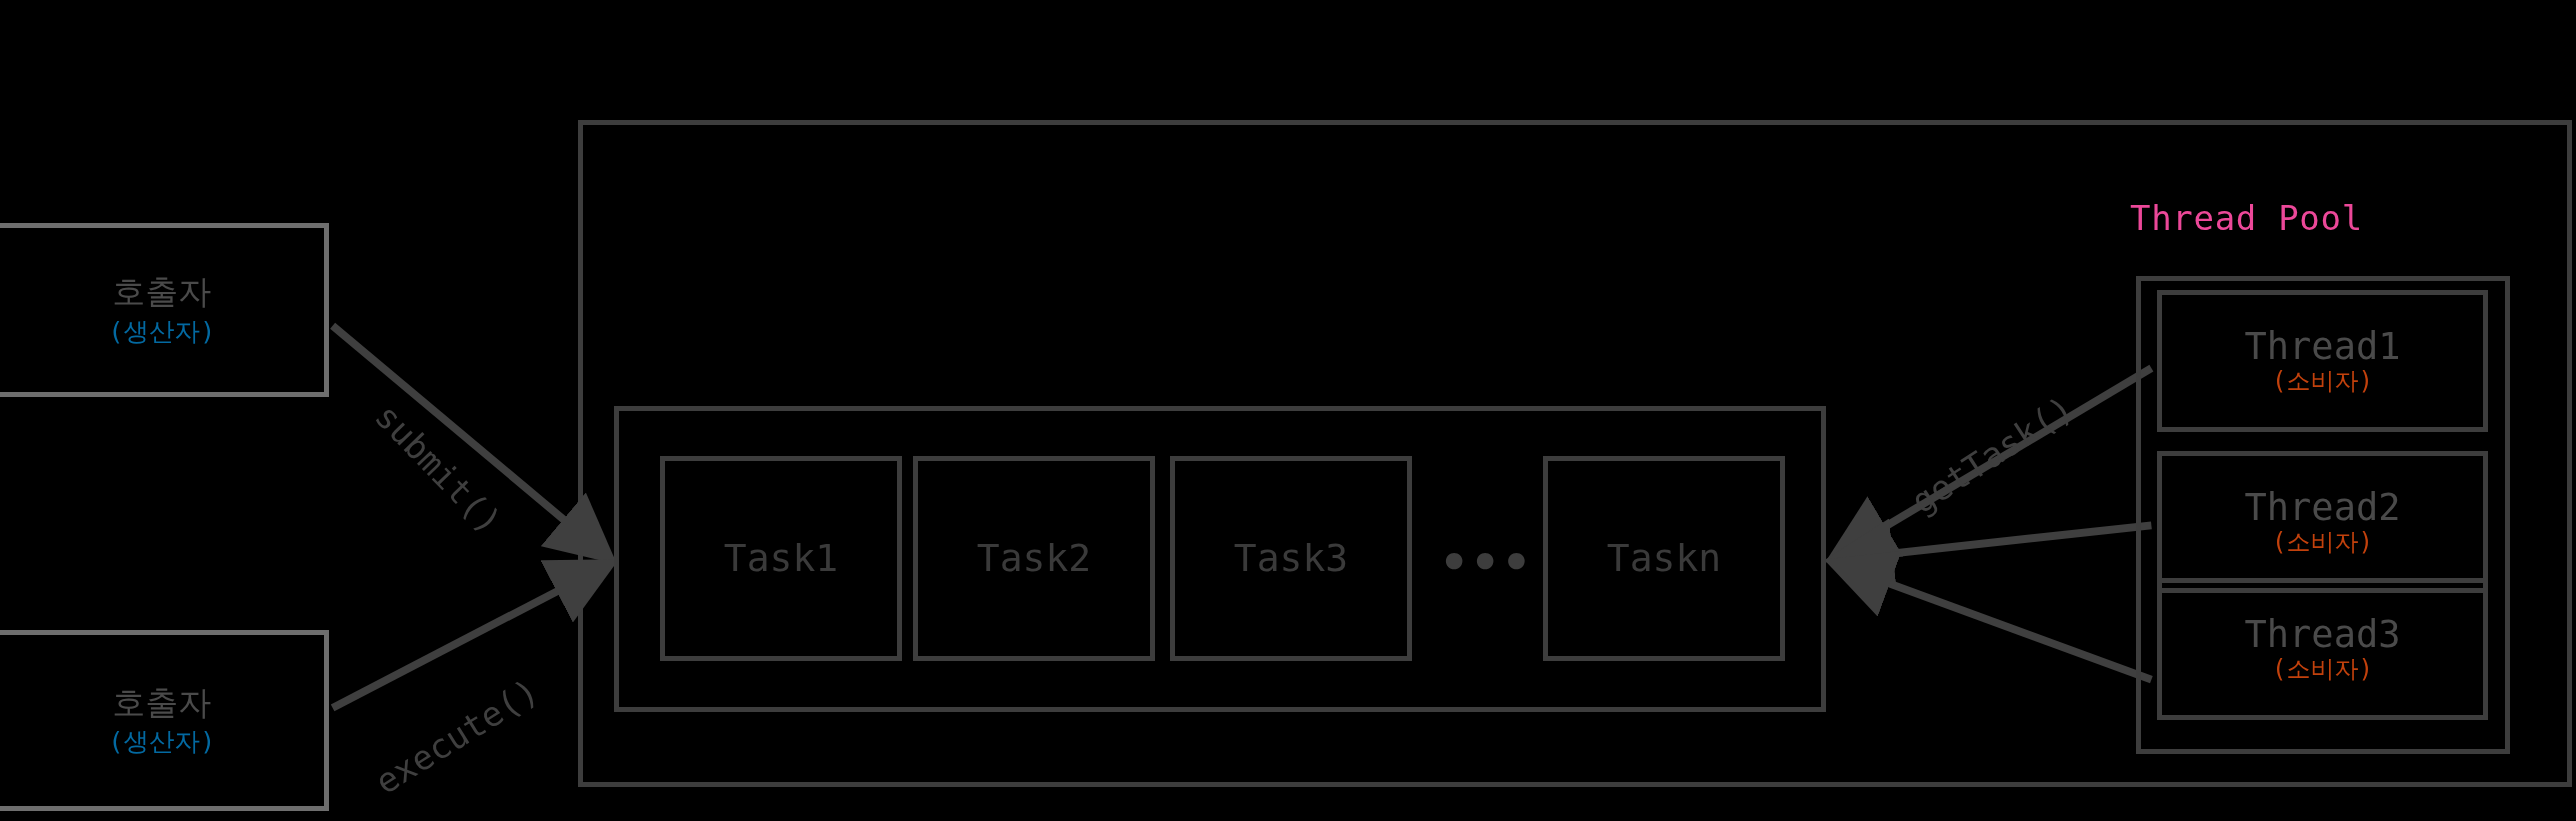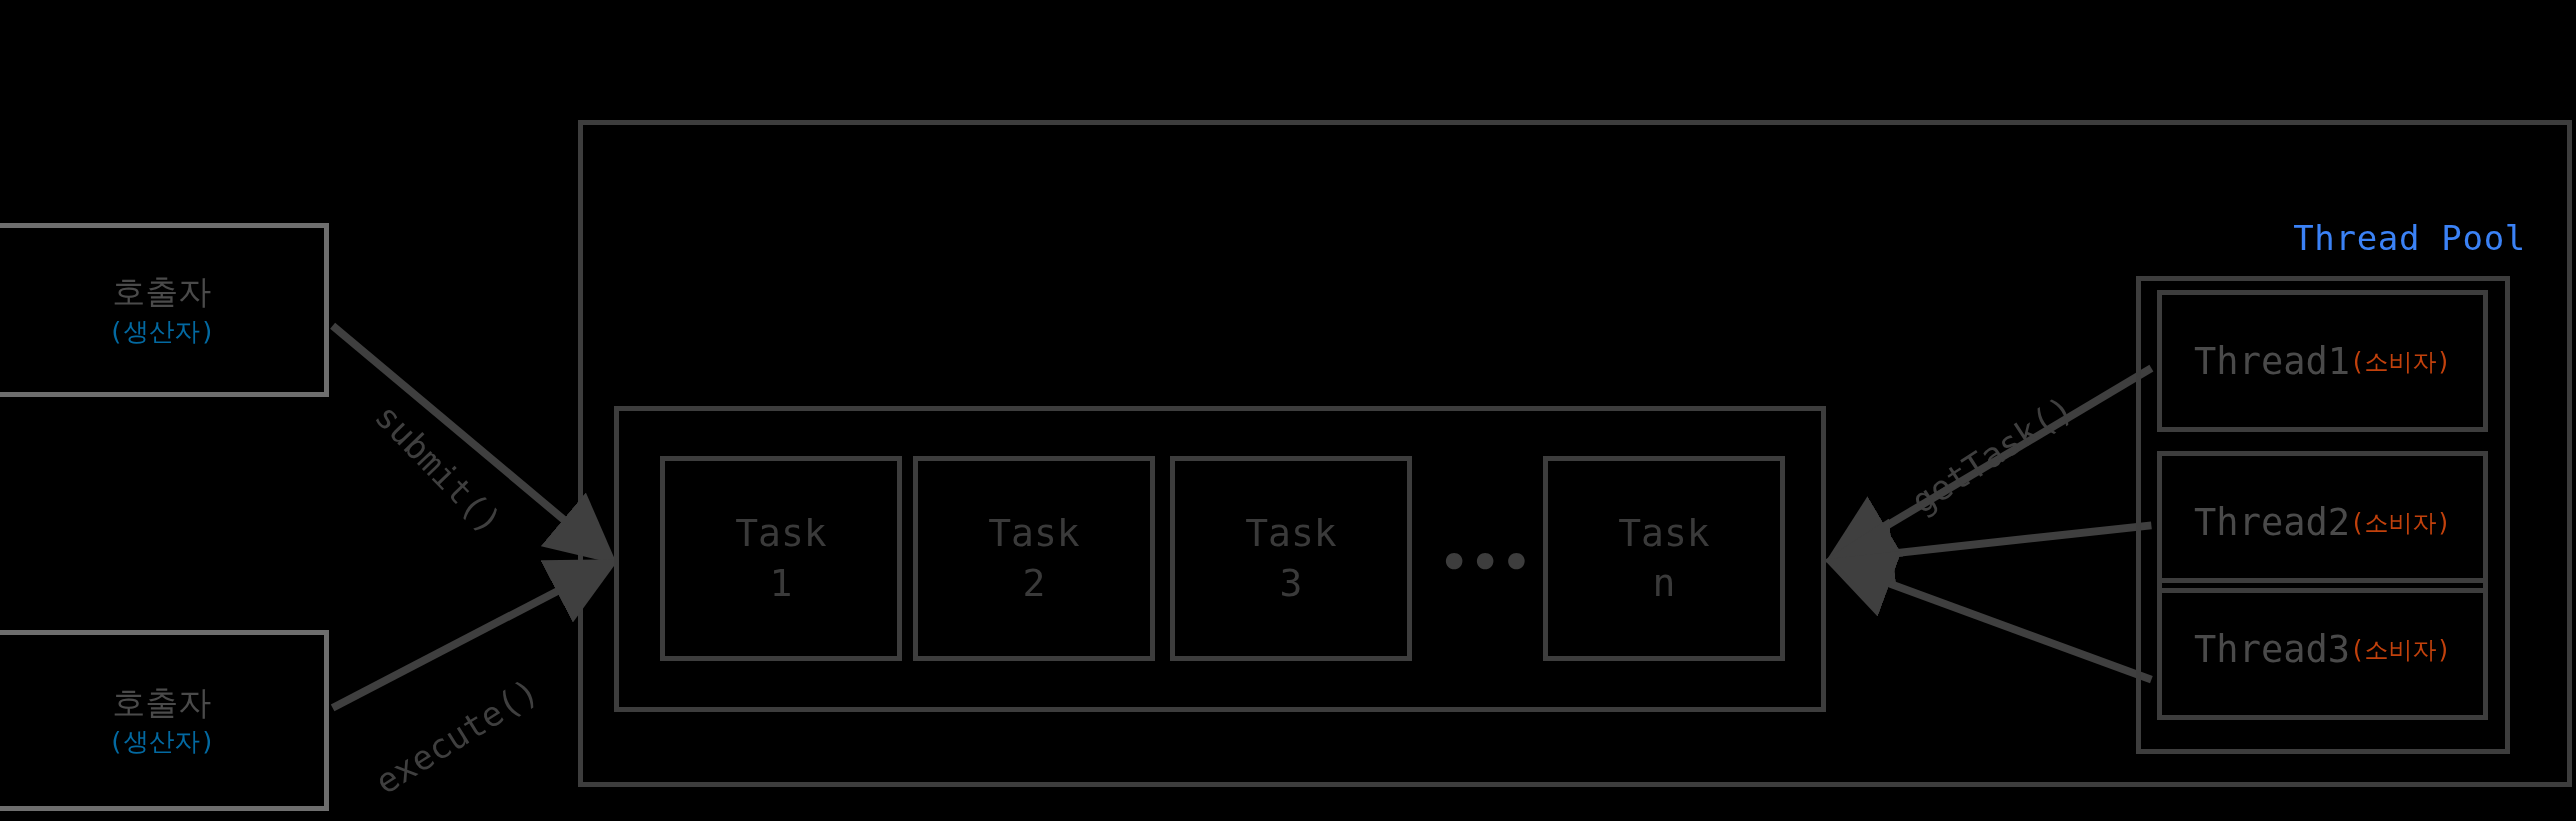--- a/index.html
+++ b/index.html
@@ -42,45 +42,45 @@
     position:absolute;left:814px;top:338px;width:920px;text-align:center;
     font-size:33px;color:#b0b0b0;white-space:nowrap;letter-spacing:0.7px;
   }
   .queue-box{
     position:absolute;left:614px;top:406px;width:1212px;height:306px;
     border:5px solid #3d3d3d;box-sizing:border-box;
   }
   .task-box{
     position:absolute;top:456px;width:242px;height:205px;
     border:5px solid #3d3d3d;box-sizing:border-box;
-    display:flex;flex-direction:column;align-items:center;justify-content:center;
+    display:flex;flex-direction:row;align-items:center;justify-content:center;
     font-size:38px;color:#3a3a3a;line-height:1.3;
   }
   .task-1{left:660px;}
   .task-2{left:913px;}
   .task-3{left:1170px;}
   .task-n{left:1543px;}
   .ellipsis{
     position:absolute;left:1440px;top:538px;width:78px;text-align:center;
     font-size:47px;color:#3d3d3d;font-weight:bold;letter-spacing:2.8px;line-height:1;
   }
 
   
   .pool-title{
-    position:absolute;left:2130px;top:198px;width:396px;text-align:right;
-    font-size:34px;color:#3b82f6;white-space:nowrap;letter-spacing:0.7px;margin-top:20px;
+    position:absolute;left:2130px;top:198px;width:396px;text-align:left;
+    font-size:34px;color:#ec4899;white-space:nowrap;letter-spacing:0.7px;
   }
   .pool-box{
     position:absolute;left:2136px;top:276px;width:374px;height:478px;
     border:5px solid #3d3d3d;box-sizing:border-box;
   }
   .thread-box{
     position:absolute;left:2157px;width:331px;height:142px;
     border:5px solid #3d3d3d;box-sizing:border-box;
-    display:flex;flex-direction:row;align-items:center;justify-content:center;
+    display:flex;flex-direction:column;align-items:center;justify-content:center;
   }
   .thread-1{top:290px;}
   .thread-2{top:451px;text-align:center;}
   .thread-3{top:578px;}
   .thread-main{font-size:37px;color:#4a4a4a;line-height:1.0;}
   .thread-sub{font-size:24px;color:#c2410c;line-height:1.1;margin-top:3px;}
 
   
   .edge-label{position:absolute;color:#3f3f3f;white-space:nowrap;font-size:34px;}
   .lbl-submit{left:396px;top:396px;transform:rotate(46deg);transform-origin:0 0;}

